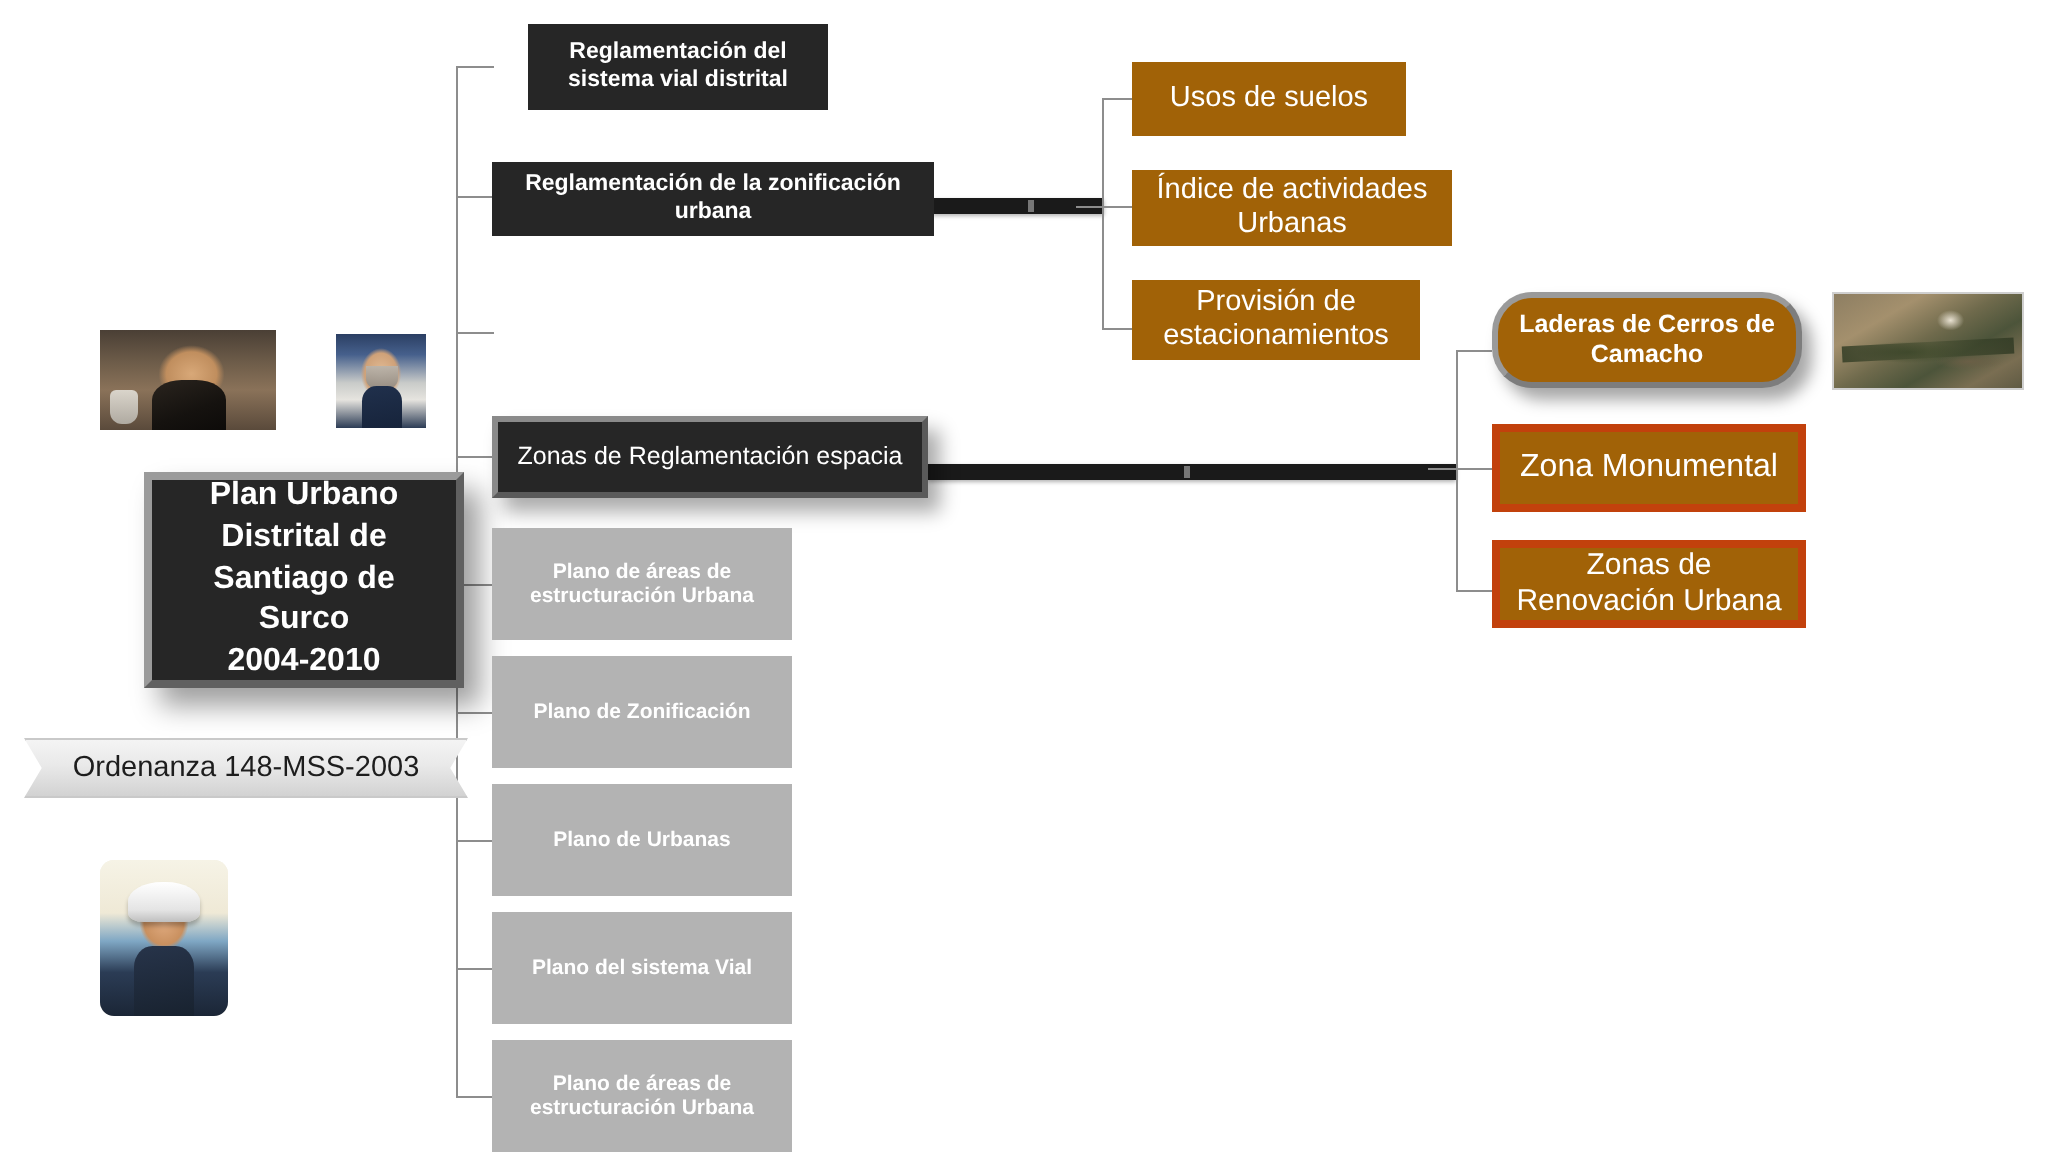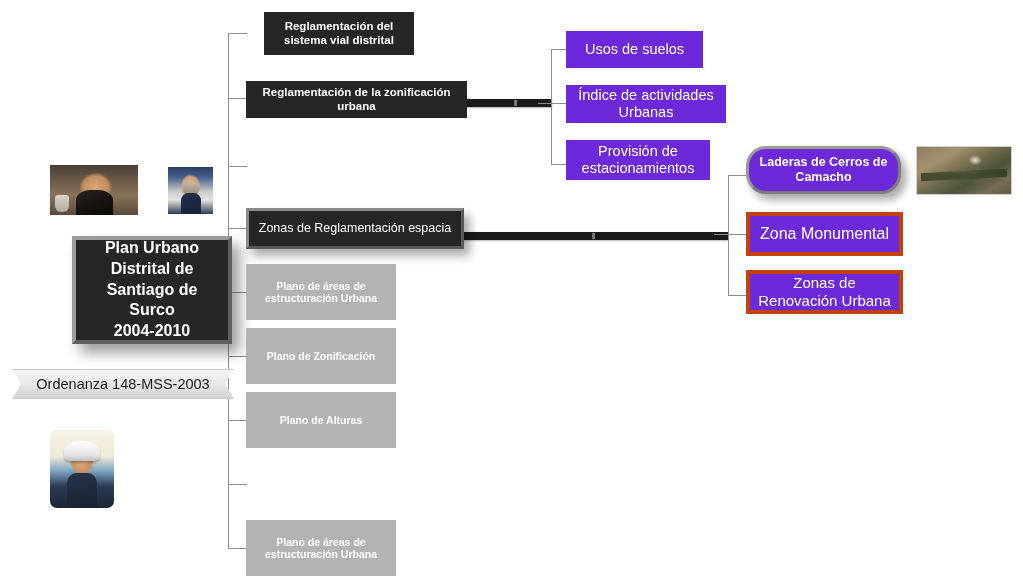--- a/index.html
+++ b/index.html
@@ -41,21 +41,21 @@
   }
   
   .gray{
     background:#b3b3b3;
     color:#ffffff;
     font-weight:bold;
     font-size:10.5px;
   }
   
   .black{
-    background:#6d28d9;
+    background:#a16207;
     color:#ffffff;
     font-size:14.5px;
     font-weight:normal;
   }
   .black.outline{border:4px solid #c2410c;}
   .black.bevel2{
     border:3px solid #7d7d7d;
     border-top-color:#9a9a9a;
     border-left-color:#9a9a9a;
     box-shadow:5px 6px 8px rgba(0,0,0,0.35);
@@ -249,23 +249,26 @@
 
   <div class="node gray" style="left:246px;top:264px;width:150px;height:56px;">
     <span class="lbl">Plano de áreas de estructuración Urbana</span>
   </div>
 
   <div class="node gray" style="left:246px;top:328px;width:150px;height:56px;">
     <span class="lbl">Plano de Zonificación</span>
   </div>
 
   <div class="node gray" style="left:246px;top:392px;width:150px;height:56px;">
-    <span class="lbl">Plano de Alturas</span>
-  </div>
-
+    <span class="lbl">Plano de Urbanas</span>
+  </div>
+
+  <div class="node gray" style="left:246px;top:456px;width:150px;height:56px;">
+    <span class="lbl">Plano del sistema Vial</span>
+  </div>
 
   <div class="node gray" style="left:246px;top:520px;width:150px;height:56px;">
     <span class="lbl">Plano de áreas de estructuración Urbana</span>
   </div>
 
   <div class="node black" style="left:566px;top:31px;width:137px;height:37px;">
     <span class="lbl">Usos de suelos</span>
   </div>
 
   <div class="node black" style="left:566px;top:85px;width:160px;height:38px;">

